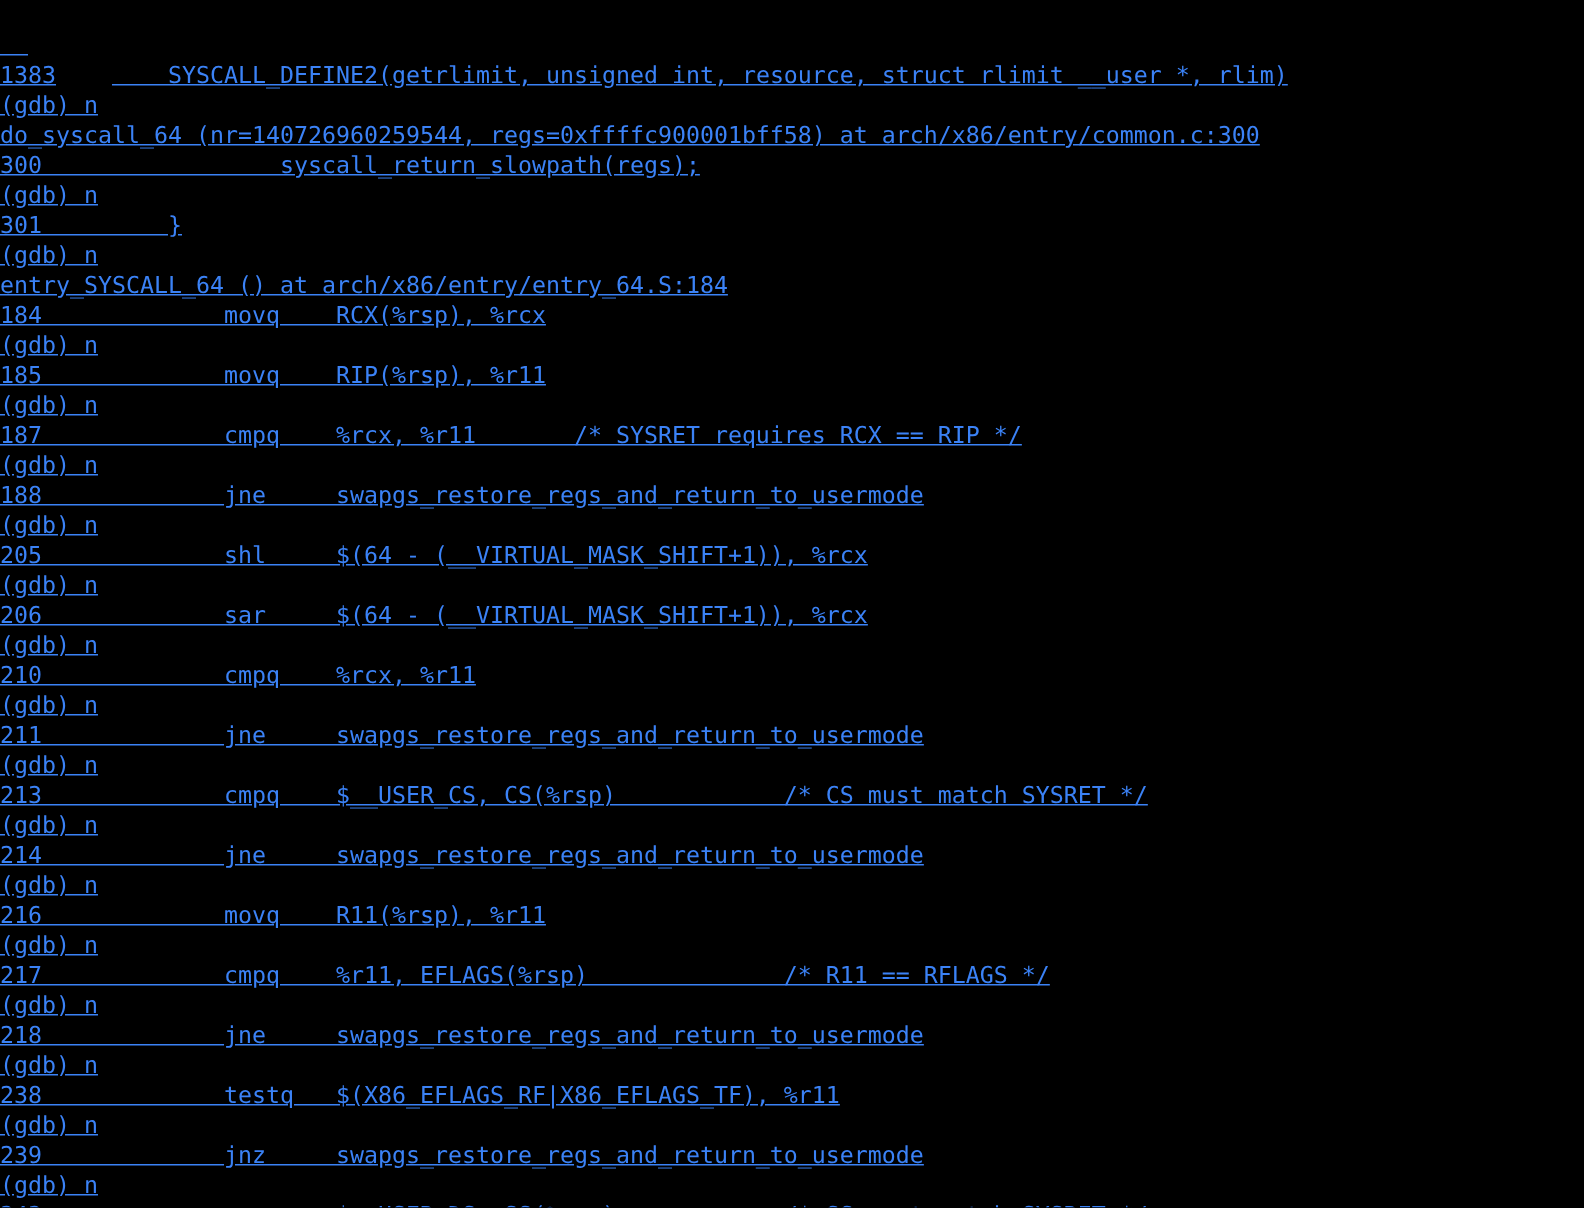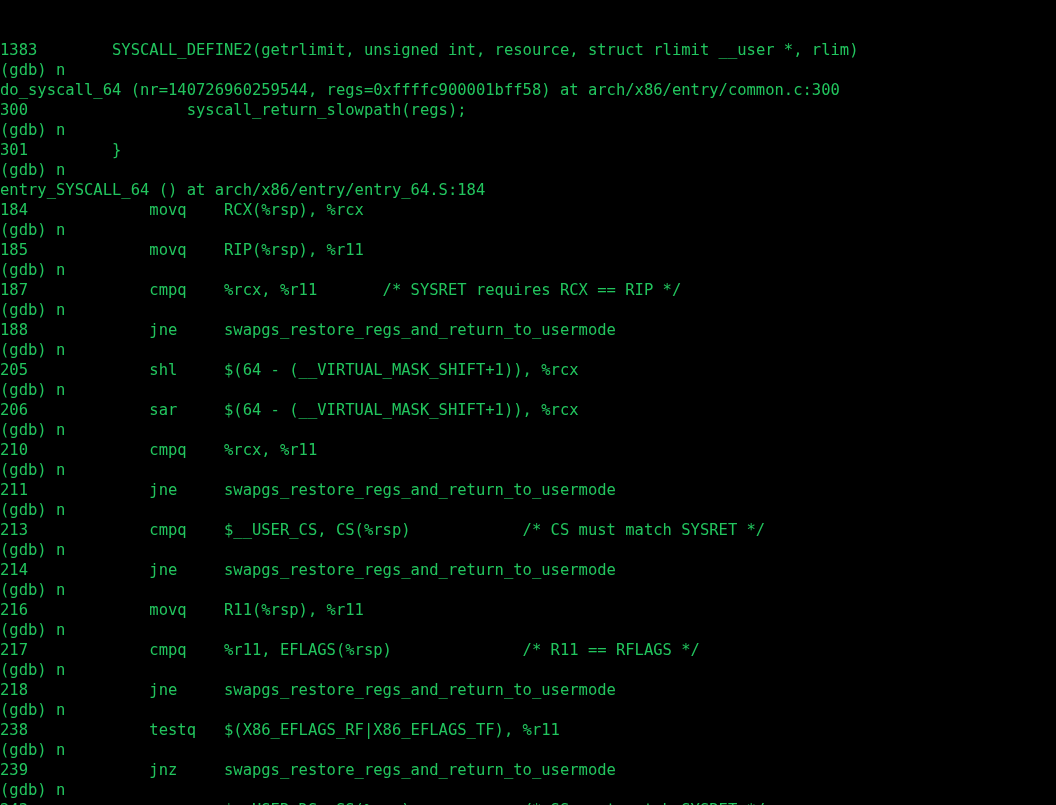--- a/index.html
+++ b/index.html
@@ -31,16 +31,16 @@
     height: 20px;
     line-height: 20px;
     white-space: pre;
     display: block;
     font-family: "DejaVu Sans Mono", "Liberation Mono", monospace;
   }
 </style>
 </head>
 <body>
 
-<div id="terminal" style="background: rgb(0, 0, 0); color: #22c55e;">
+<div id="terminal" style="background: rgb(0, 0, 0); color: #3b82f6; text-decoration: underline;">
   <div id="output-area"><div class="term-line">1383	    SYSCALL_DEFINE2(getrlimit, unsigned int, resource, struct rlimit __user *, rlim)</div><div class="term-line">(gdb) n</div><div class="term-line">do_syscall_64 (nr=140726960259544, regs=0xffffc900001bff58) at arch/x86/entry/common.c:300</div><div class="term-line">300                 syscall_return_slowpath(regs);</div><div class="term-line">(gdb) n</div><div class="term-line">301         }</div><div class="term-line">(gdb) n</div><div class="term-line">entry_SYSCALL_64 () at arch/x86/entry/entry_64.S:184</div><div class="term-line">184             movq    RCX(%rsp), %rcx</div><div class="term-line">(gdb) n</div><div class="term-line">185             movq    RIP(%rsp), %r11</div><div class="term-line">(gdb) n</div><div class="term-line">187             cmpq    %rcx, %r11       /* SYSRET requires RCX == RIP */</div><div class="term-line">(gdb) n</div><div class="term-line">188             jne     swapgs_restore_regs_and_return_to_usermode</div><div class="term-line">(gdb) n</div><div class="term-line">205             shl     $(64 - (__VIRTUAL_MASK_SHIFT+1)), %rcx</div><div class="term-line">(gdb) n</div><div class="term-line">206             sar     $(64 - (__VIRTUAL_MASK_SHIFT+1)), %rcx</div><div class="term-line">(gdb) n</div><div class="term-line">210             cmpq    %rcx, %r11</div><div class="term-line">(gdb) n</div><div class="term-line">211             jne     swapgs_restore_regs_and_return_to_usermode</div><div class="term-line">(gdb) n</div><div class="term-line">213             cmpq    $__USER_CS, CS(%rsp)            /* CS must match SYSRET */</div><div class="term-line">(gdb) n</div><div class="term-line">214             jne     swapgs_restore_regs_and_return_to_usermode</div><div class="term-line">(gdb) n</div><div class="term-line">216             movq    R11(%rsp), %r11</div><div class="term-line">(gdb) n</div><div class="term-line">217             cmpq    %r11, EFLAGS(%rsp)              /* R11 == RFLAGS */</div><div class="term-line">(gdb) n</div><div class="term-line">218             jne     swapgs_restore_regs_and_return_to_usermode</div><div class="term-line">(gdb) n</div><div class="term-line">238             testq   $(X86_EFLAGS_RF|X86_EFLAGS_TF), %r11</div><div class="term-line">(gdb) n</div><div class="term-line">239             jnz     swapgs_restore_regs_and_return_to_usermode</div><div class="term-line">(gdb) n</div><div class="term-line">243             cmpq    $__USER_DS, SS(%rsp)            /* SS must match SYSRET */</div></div>
   
 </div>
 
 </body></html>

